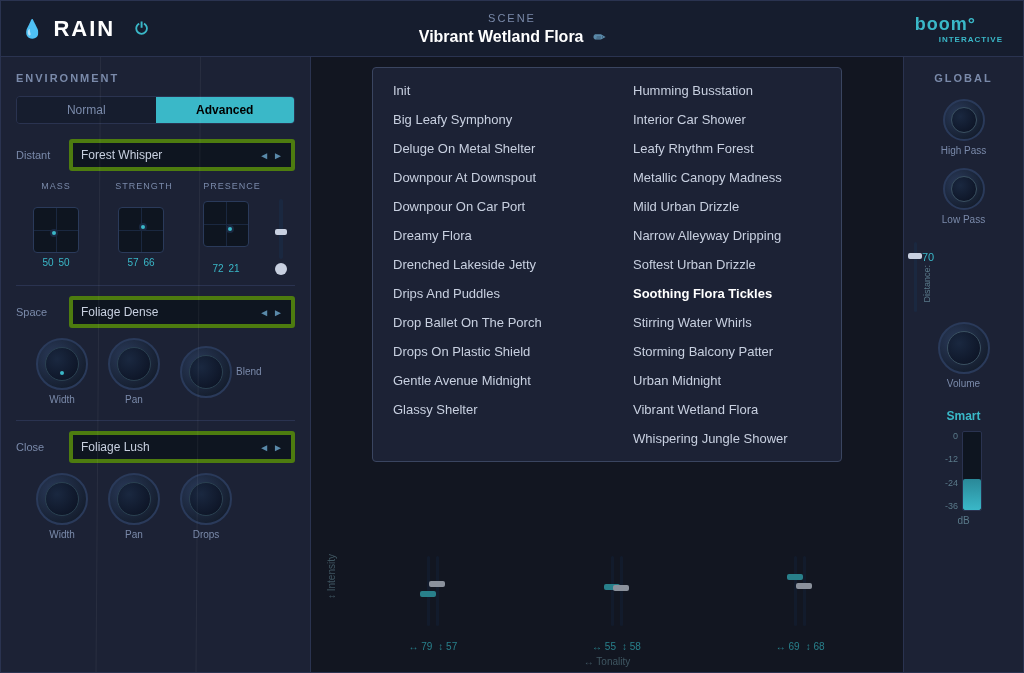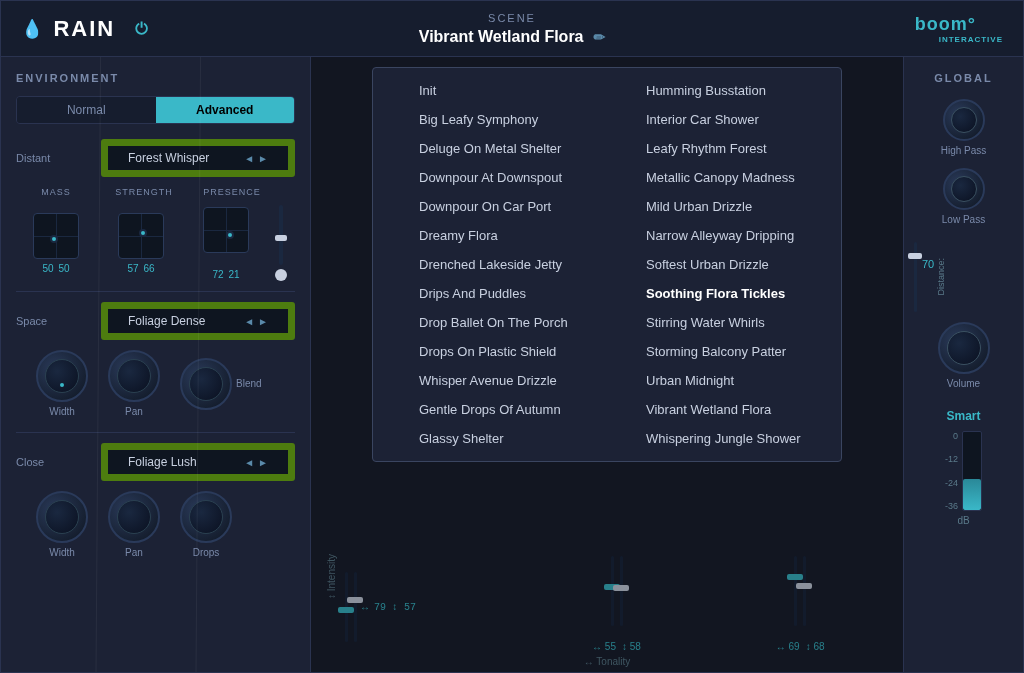--- a/index.html
+++ b/index.html
@@ -166,29 +166,28 @@
 
     .section-label {
       font-size: 11px;
       color: #7a8aaa;
       width: 45px;
     }
 
     .dropdown-box {
       flex: 1;
       background: #0e1520;
-      border: 7px solid #4d7c0f;
+      border: 4px solid #4d7c0f;
       border-radius: 3px;
-      padding: 5px 20px;
+      padding: 5px 8px;
       color: #c8d0e0;
       font-size: 12px;
       display: flex;
       align-items: center;
       justify-content: space-between;
-      margin-left: 32px;
     }
 
     .nav-arrows {
       display: flex;
       gap: 4px;
     }
 
     .nav-arrow {
       color: #5a8aaa;
       cursor: pointer;
@@ -296,21 +295,20 @@
       width: 470px;
       max-height: 460px;
       overflow-y: auto;
       padding: 8px 0;
     }
 
     .scene-dropdown-grid {
       display: grid;
       grid-template-columns: 1fr 1fr;
       gap: 12px;
-      padding-left: 26px;
     }
 
     .scene-item {
       padding: 7px 20px;
       color: #c8d0e0;
       font-size: 13px;
       cursor: pointer;
     }
 
     .scene-item.selected {
@@ -569,22 +567,21 @@
               <div class="scene-item">Init</div>
               <div class="scene-item">Big Leafy Symphony</div>
               <div class="scene-item">Deluge On Metal Shelter</div>
               <div class="scene-item">Downpour At Downspout</div>
               <div class="scene-item">Downpour On Car Port</div>
               <div class="scene-item">Dreamy Flora</div>
               <div class="scene-item">Drenched Lakeside Jetty</div>
               <div class="scene-item">Drips And Puddles</div>
               <div class="scene-item">Drop Ballet On The Porch</div>
               <div class="scene-item">Drops On Plastic Shield</div>
-              <div class="scene-item">Whisper Avenue Drizzle</div>
-              <div class="scene-item">Gentle Drops Of Autumn</div>
+              <div class="scene-item">Gentle Avenue Midnight</div>
               <div class="scene-item">Glassy Shelter</div>
             </div>
 
             <div>
               <div class="scene-item">Humming Busstation</div>
               <div class="scene-item">Interior Car Shower</div>
               <div class="scene-item">Leafy Rhythm Forest</div>
               <div class="scene-item">Metallic Canopy Madness</div>
               <div class="scene-item">Mild Urban Drizzle</div>
               <div class="scene-item">Narrow Alleyway Dripping</div>
@@ -602,21 +599,21 @@
 
       <div style="position:absolute; bottom:0; left:0; right:0; height:180px; padding:10px 15px 20px;">
         <div style="display:flex; align-items:stretch; height:100%;">
 
           <div style="display:flex; align-items:center; margin-right:8px;">
             <div style="writing-mode:vertical-rl; transform:rotate(180deg); font-size:10px; color:#5a7a8a; white-space:nowrap;">↕ Intensity</div>
           </div>
 
           <div style="display:flex; gap:8px; align-items:flex-end; flex:1;">
 
-            <div style="display:flex; align-items:center; gap:5px; flex:1;font-family:Liberation Mono, monospace;">
+            <div style="display:flex; flex-direction:column; align-items:center; gap:5px; flex:1;">
               <div style="display:flex; gap:6px; height:90px; align-items:center;">
                 <div style="display:flex; flex-direction:column; align-items:center; position:relative; height:85px; justify-content:center;">
                   <div style="width:3px; height:70px; background:#1a2840; border-radius:2px; position:relative;">
                     <div style="width:16px; height:6px; background:#3ab8c8; border-radius:2px; position:absolute; left:-7px; top:50%;"></div>
                   </div>
                 </div>
                 <div style="display:flex; flex-direction:column; align-items:center; position:relative; height:85px; justify-content:center;">
                   <div style="width:3px; height:70px; background:#1a2840; border-radius:2px; position:relative;">
                     <div style="width:16px; height:6px; background:#c8d0e0; border-radius:2px; position:absolute; left:-7px; top:35%;"></div>
                   </div>
@@ -686,21 +683,21 @@
         <div class="small-knob-inner"></div>
       </div>
       <div class="knob-label-r">Low Pass</div>
 
       <div style="display:flex; flex-direction:row; align-items:center; gap:5px; margin: 5px 0; width:100%;">
         <div style="position:relative;">
           <div style="width:3px; height:70px; background:#1a2840; border-radius:2px; position:relative;">
             <div style="width:14px; height:6px; background:#c8d0e0; border-radius:2px; position:absolute; left:-6px; top:15%;"></div>
           </div>
         </div>
-        <div style="display:flex; flex-direction:row; gap:2px;">
+        <div style="display:flex; flex-direction:column; gap:2px;">
           <span style="font-size:11px; color:#3ab8c8;">70</span>
           <span style="writing-mode:vertical-rl; transform:rotate(180deg); font-size:9px; color:#5a7a8a; white-space:nowrap;">Distance:</span>
         </div>
       </div>
 
       <div class="small-knob" style="width:52px; height:52px; margin:5px 0 4px;">
         <div style="width:34px; height:34px; border-radius:50%; background:radial-gradient(circle at 35% 35%, #1a2840, #0a1020); border:1px solid #3a5060;"></div>
       </div>
       <div class="knob-label-r">Volume</div>
 

